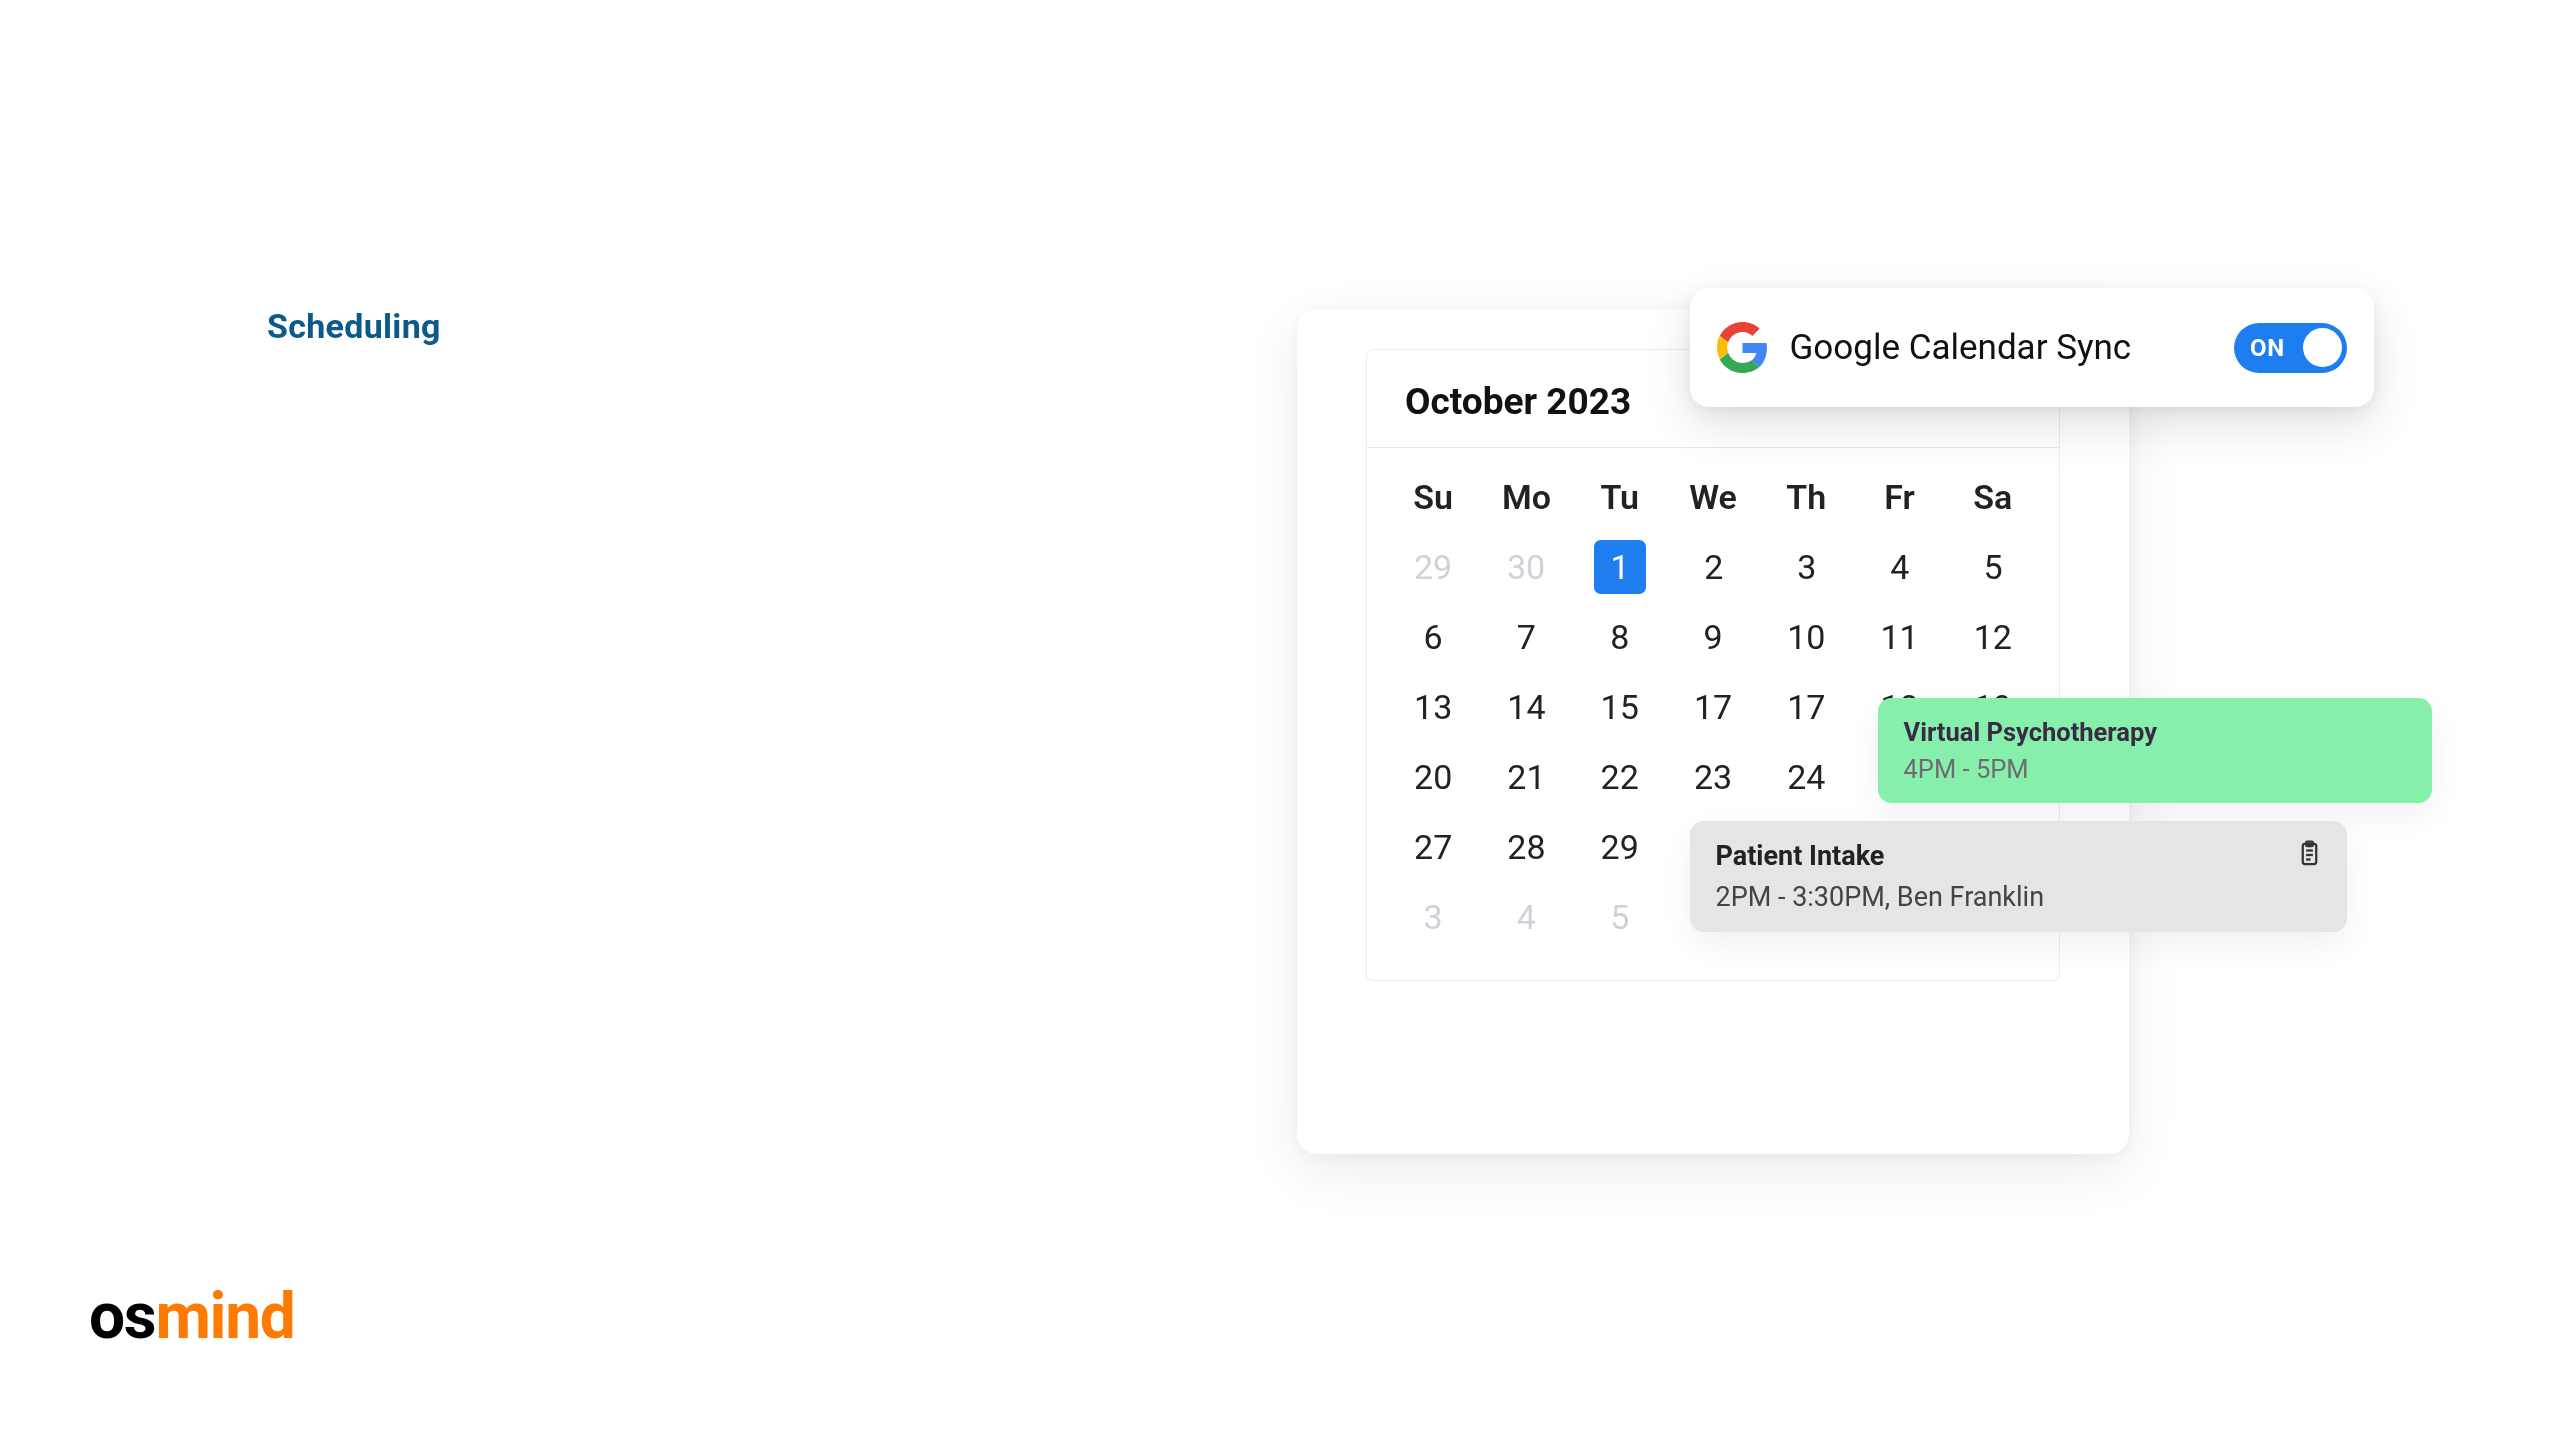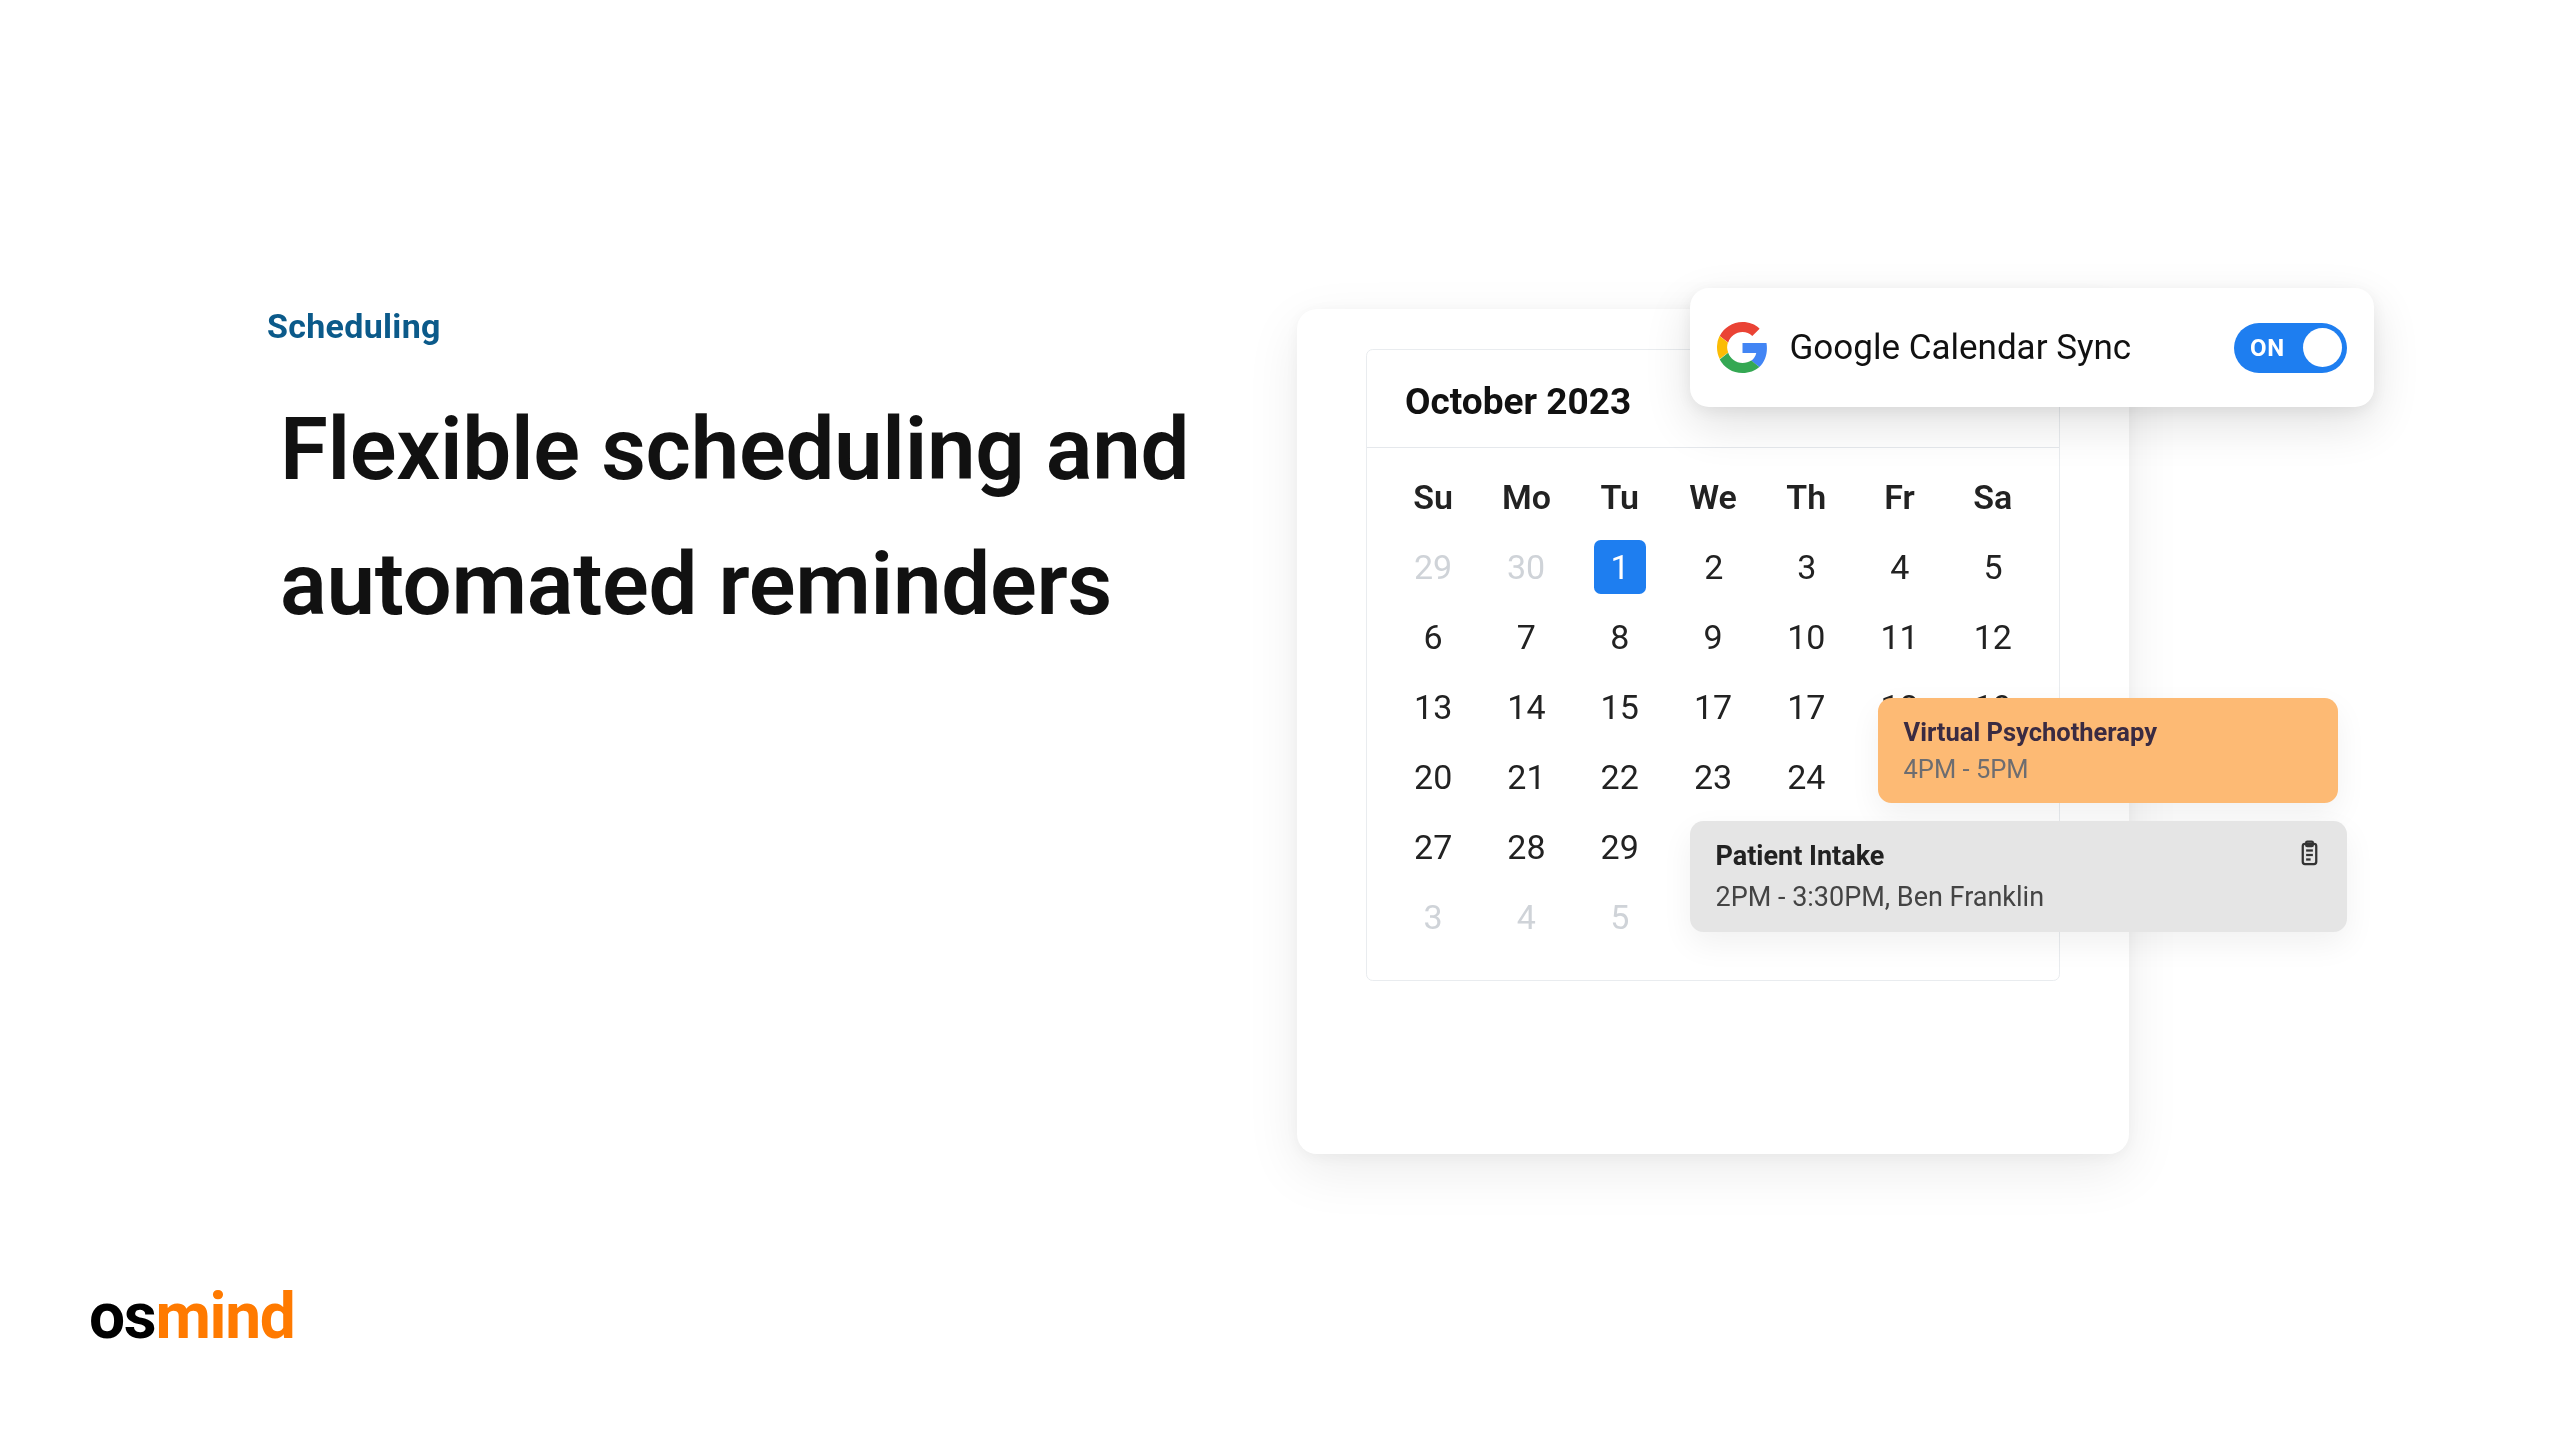--- a/index.html
+++ b/index.html
@@ -159,22 +159,22 @@
   .event-card {
     position: absolute;
     border-radius: 13.4px;
     box-shadow: 0 12px 32px rgba(0,0,0,0.06);
     padding: 19px 25.5px;
     font-size: 27px;
   }
   .event-pink {
     left: 1878px;
     top: 698px;
-    width: 460px;
-    background: #fdba74;
+    width: 554px;
+    background: #86efac;
     color: #4a3a52;
   }
   .event-pink .title { font-weight: 700; font-size: 25.5px; color:#3a2b42; }
   .event-pink .time { color: #6d6d70; margin-top: 6.7px; font-size:25.5px;}
   .event-blue {
     left: 1690px;
     top: 821px;
     width: 657px;
     background: #e5e5e5;
     color: #333;
@@ -188,21 +188,20 @@
     font-size: 29.5px;
     color: #444;
   }
 </style>
 </head>
 <body>
 
 <div class="stage">
 
   <div class="eyebrow">Scheduling</div>
-  <div class="headline">Flexible scheduling and automated reminders</div>
 
   <div class="logo">
     <span class="os">os</span><span class="mind">mind</span>
   </div>
 
   <div class="calendar-card">
     <div class="calendar-inner">
       <div class="cal-title">October 2023</div>
       <div class="cal-grid" id="cal-grid">
           <div class="cal-row cal-head">

